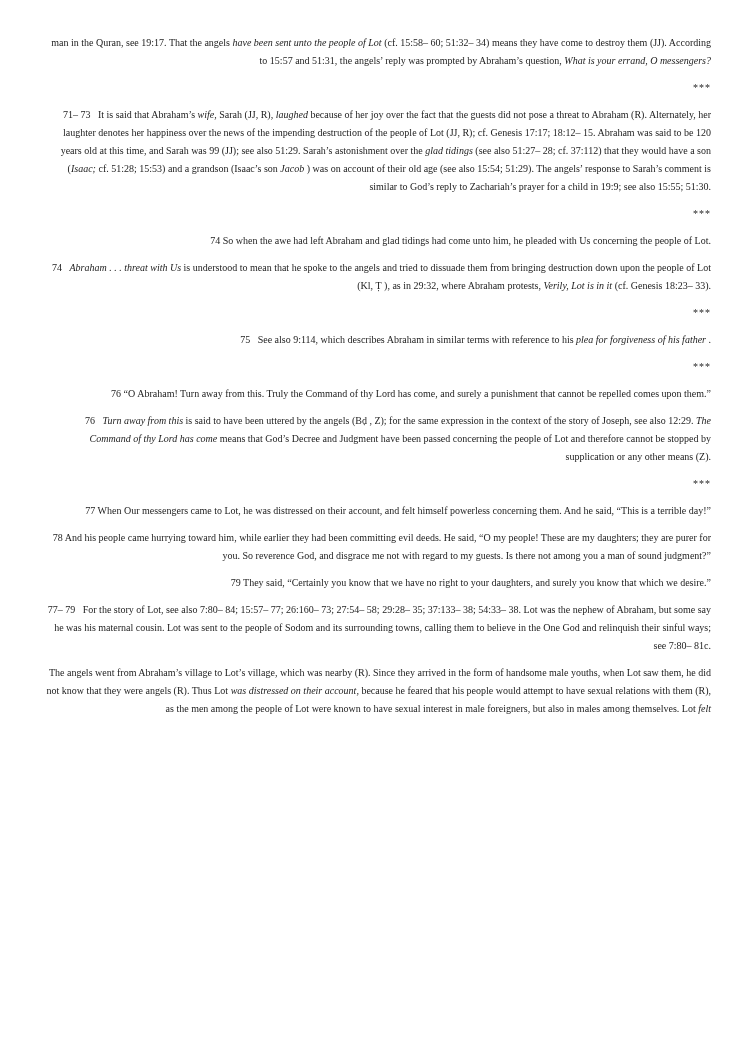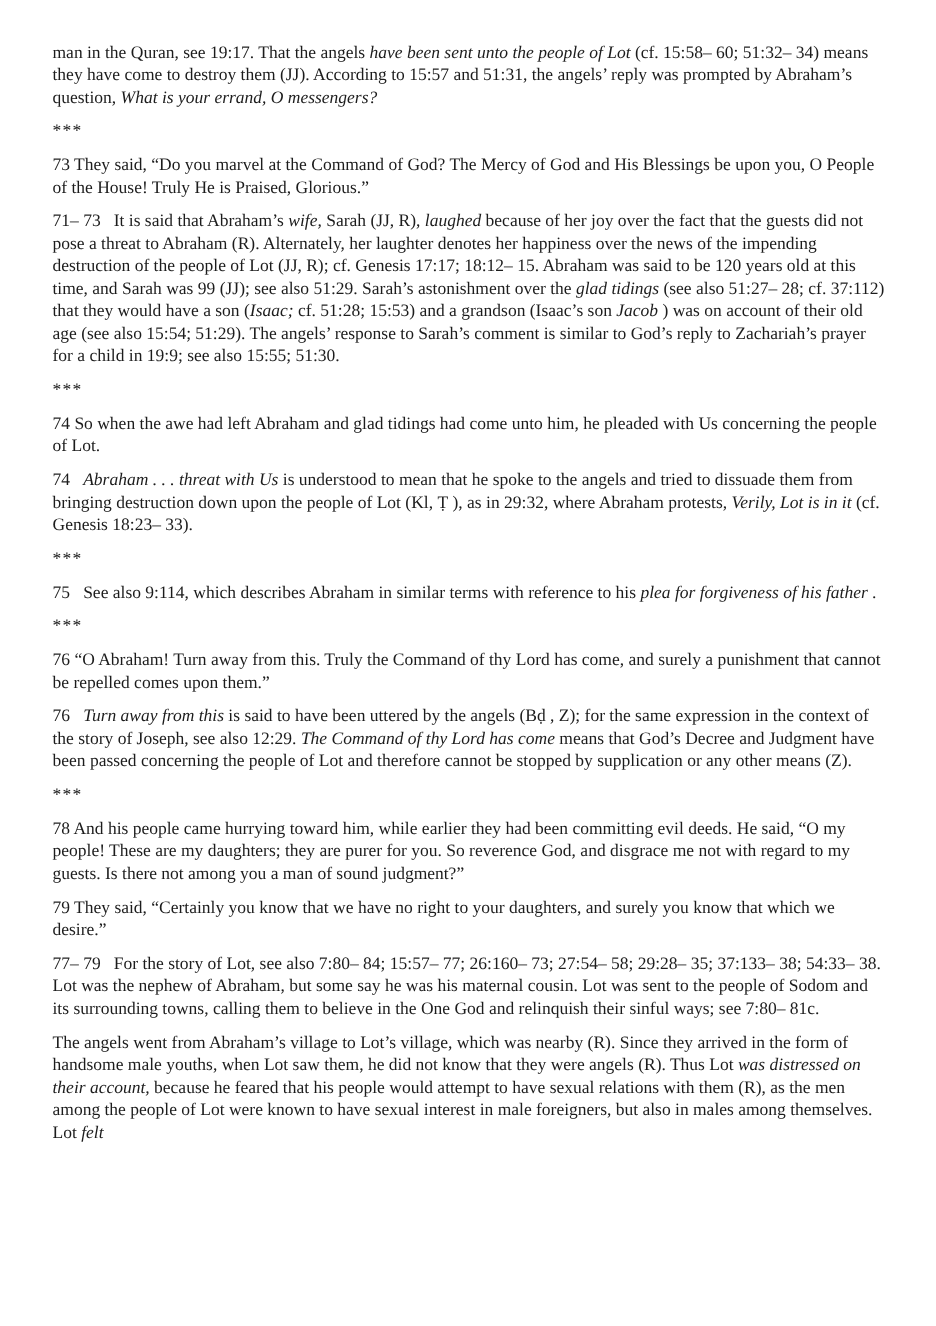--- a/index.html
+++ b/index.html
@@ -23,48 +23,48 @@
     background: #ffffff;
   }
   .content {
     position: absolute;
     left: 42px;
     top: 34px;
     width: 669px;
   }
   .content p {
     margin: 0 0 9px 0;
-    font-size: 14px;
+    font-size: 10px;
     line-height: 18px;
-    text-align: left;
+    text-align: right;
     white-space: normal;
   }
   .content p.sep {
     letter-spacing: 1px;
   }
   .content i {
     font-style: italic;
   }
 </style>
 </head>
 <body>
 
 <div class="page">
   <div class="content" id="content">
       <p class="para"><span>man in the Quran, see 19:17. That the angels </span><i>have been sent unto the people of Lot</i><span> (cf. 15:58– 60; 51:32– 34) means they have come to destroy them (JJ). According to 15:57 and 51:31, the angels’ reply was prompted by Abraham’s question, </span><i>What is your errand, O messengers?</i></p>
       <p class="sep"><span>***</span></p>
-      <p class="para"><span>73 They said, “Do you marvel at the Command of God? The Mercy of God and His Blessings be upon you, O People of the House! Truly He is Praised, Glorious.”</span></p>
       <p class="para"><span>71– 73&nbsp;&nbsp;&nbsp;It is said that Abraham’s </span><i>wife,</i><span> Sarah (JJ, R), </span><i>laughed</i><span> because of her joy over the fact that the guests did not pose a threat to Abraham (R). Alternately, her laughter denotes her happiness over the news of the impending destruction of the people of Lot (JJ, R); cf. Genesis 17:17; 18:12– 15. Abraham was said to be 120 years old at this time, and Sarah was 99 (JJ); see also 51:29. Sarah’s astonishment over the </span><i>glad tidings</i><span> (see also 51:27– 28; cf. 37:112) that they would have a son (</span><i>Isaac;</i><span> cf. 51:28; 15:53) and a grandson (Isaac’s son </span><i>Jacob</i><span> ) was on account of their old age (see also 15:54; 51:29). The angels’ response to Sarah’s comment is similar to God’s reply to Zachariah’s prayer for a child in 19:9; see also 15:55; 51:30.</span></p>
       <p class="sep"><span>***</span></p>
       <p class="para"><span>74 So when the awe had left Abraham and glad tidings had come unto him, he pleaded with Us concerning the people of Lot.</span></p>
       <p class="para"><span>74&nbsp;&nbsp;&nbsp;</span><i>Abraham . . . threat with Us</i><span> is understood to mean that he spoke to the angels and tried to dissuade them from bringing destruction down upon the people of Lot (Kl, Ṭ ), as in 29:32, where Abraham protests, </span><i>Verily, Lot is in it</i><span> (cf. Genesis 18:23– 33).</span></p>
       <p class="sep"><span>***</span></p>
       <p class="para"><span>75&nbsp;&nbsp;&nbsp;See also 9:114, which describes Abraham in similar terms with reference to his </span><i>plea for forgiveness of his father</i><span> .</span></p>
       <p class="sep"><span>***</span></p>
       <p class="para"><span>76 “O Abraham! Turn away from this. Truly the Command of thy Lord has come, and surely a punishment that cannot be repelled comes upon them.”</span></p>
       <p class="para"><span>76&nbsp;&nbsp;&nbsp;</span><i>Turn away from this</i><span> is said to have been uttered by the angels (Bḍ , Z); for the same expression in the context of the story of Joseph, see also 12:29. </span><i>The Command of thy Lord has come</i><span> means that God’s Decree and Judgment have been passed concerning the people of Lot and therefore cannot be stopped by supplication or any other means (Z).</span></p>
       <p class="sep"><span>***</span></p>
+      <p class="para"><span>77 When Our messengers came to Lot, he was distressed on their account, and felt himself powerless concerning them. And he said, “This is a terrible day!”</span></p>
       <p class="para"><span>78 And his people came hurrying toward him, while earlier they had been committing evil deeds. He said, “O my people! These are my daughters; they are purer for you. So reverence God, and disgrace me not with regard to my guests. Is there not among you a man of sound judgment?”</span></p>
       <p class="para"><span>79 They said, “Certainly you know that we have no right to your daughters, and surely you know that which we desire.”</span></p>
       <p class="para"><span>77– 79&nbsp;&nbsp;&nbsp;For the story of Lot, see also 7:80– 84; 15:57– 77; 26:160– 73; 27:54– 58; 29:28– 35; 37:133– 38; 54:33– 38. Lot was the nephew of Abraham, but some say he was his maternal cousin. Lot was sent to the people of Sodom and its surrounding towns, calling them to believe in the One God and relinquish their sinful ways; see 7:80– 81c.</span></p>
       <p class="para"><span>The angels went from Abraham’s village to Lot’s village, which was nearby (R). Since they arrived in the form of handsome male youths, when Lot saw them, he did not know that they were angels (R). Thus Lot </span><i>was distressed on their account,</i><span> because he feared that his people would attempt to have sexual relations with them (R), as the men among the people of Lot were known to have sexual interest in male foreigners, but also in males among themselves. Lot </span><i>felt</i></p>
     </div>
 </div>
 
 </body></html>

